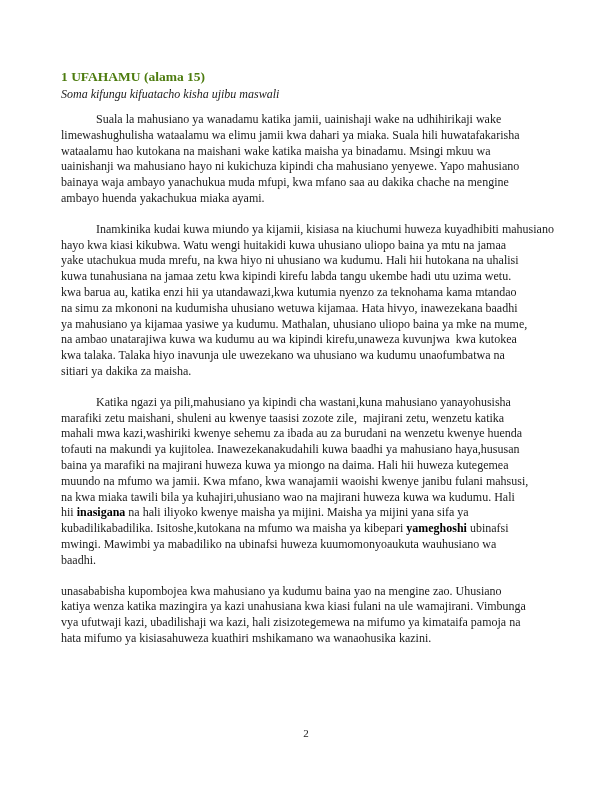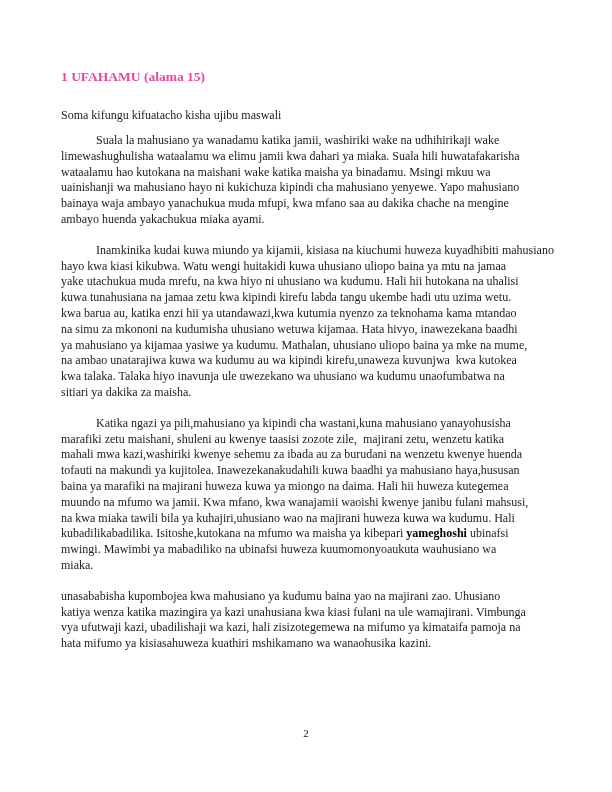--- a/index.html
+++ b/index.html
@@ -18,26 +18,27 @@
   }
   .content {
     position: absolute;
     left: 61px;
     top: 68px;
     right: 56px;
   }
   .doc-title {
     font-size: 13.5px;
     font-weight: bold;
-    color: #ec4899;
+    color: #4d7c0f;
     line-height: 17px;
-    margin: 0 0 23px 0;
+    margin: 0 0 2px 0;
     white-space: pre;
   }
   .instruction {
+    font-style: italic;
     font-size: 12px;
     line-height: 15px;
     margin: 0 0 10px 0;
     white-space: pre;
   }
   .para {
     font-size: 12px;
     line-height: 15.8px;
     margin: 0 0 15px 0;
   }
@@ -63,21 +64,21 @@
 </style>
 </head>
 <body>
 
 <div class="page">
   <div class="content">
     <h1 class="doc-title">1 UFAHAMU (alama 15)</h1>
     <p class="instruction">Soma kifungu kifuatacho kisha ujibu maswali</p>
     <div>
         <div class="para indent">
-          <div class="line">Suala la mahusiano ya wanadamu katika jamii, washiriki wake na udhihirikaji wake</div>
+          <div class="line">Suala la mahusiano ya wanadamu katika jamii, uainishaji wake na udhihirikaji wake</div>
           <div class="line">limewashughulisha wataalamu wa elimu jamii kwa dahari ya miaka. Suala hili huwatafakarisha</div>
           <div class="line">wataalamu hao kutokana na maishani wake katika maisha ya binadamu. Msingi mkuu wa</div>
           <div class="line">uainishanji wa mahusiano hayo ni kukichuza kipindi cha mahusiano yenyewe. Yapo mahusiano</div>
           <div class="line">bainaya waja ambayo yanachukua muda mfupi, kwa mfano saa au dakika chache na mengine</div>
           <div class="line">ambayo huenda yakachukua miaka ayami.</div>
         </div>
         <div class="para indent">
           <div class="line">Inamkinika kudai kuwa miundo ya kijamii, kisiasa na kiuchumi huweza kuyadhibiti mahusiano</div>
           <div class="line">hayo kwa kiasi kikubwa. Watu wengi huitakidi kuwa uhusiano uliopo baina ya mtu na jamaa</div>
           <div class="line">yake utachukua muda mrefu, na kwa hiyo ni uhusiano wa kudumu. Hali hii hutokana na uhalisi</div>
@@ -90,26 +91,27 @@
           <div class="line">sitiari ya dakika za maisha.</div>
         </div>
         <div class="para indent">
           <div class="line">Katika ngazi ya pili,mahusiano ya kipindi cha wastani,kuna mahusiano yanayohusisha</div>
           <div class="line">marafiki zetu maishani, shuleni au kwenye taasisi zozote zile,  majirani zetu, wenzetu katika</div>
           <div class="line">mahali mwa kazi,washiriki kwenye sehemu za ibada au za burudani na wenzetu kwenye huenda</div>
           <div class="line">tofauti na makundi ya kujitolea. Inawezekanakudahili kuwa baadhi ya mahusiano haya,hususan</div>
           <div class="line">baina ya marafiki na majirani huweza kuwa ya miongo na daima. Hali hii huweza kutegemea</div>
           <div class="line">muundo na mfumo wa jamii. Kwa mfano, kwa wanajamii waoishi kwenye janibu fulani mahsusi,</div>
           <div class="line">na kwa miaka tawili bila ya kuhajiri,uhusiano wao na majirani huweza kuwa wa kudumu. Hali</div>
+          <div class="line">hii <b>inasigana</b> na hali iliyoko kwenye maisha ya mijini. Maisha ya mijini yana sifa ya</div>
           <div class="line">kubadilikabadilika. Isitoshe,kutokana na mfumo wa maisha ya kibepari <b>yameghoshi</b> ubinafsi</div>
           <div class="line">mwingi. Mawimbi ya mabadiliko na ubinafsi huweza kuumomonyoaukuta wauhusiano wa</div>
-          <div class="line">miaka.</div>
+          <div class="line">baadhi.</div>
         </div>
         <div class="para">
-          <div class="line">unasababisha kupombojea kwa mahusiano ya kudumu baina yao na majirani zao. Uhusiano</div>
+          <div class="line">unasababisha kupombojea kwa mahusiano ya kudumu baina yao na mengine zao. Uhusiano</div>
           <div class="line">katiya wenza katika mazingira ya kazi unahusiana kwa kiasi fulani na ule wamajirani. Vimbunga</div>
           <div class="line">vya ufutwaji kazi, ubadilishaji wa kazi, hali zisizotegemewa na mifumo ya kimataifa pamoja na</div>
           <div class="line">hata mifumo ya kisiasahuweza kuathiri mshikamano wa wanaohusika kazini.</div>
         </div>
       </div>
   </div>
   <div class="page-number">2</div>
 </div>
 
 </body></html>

